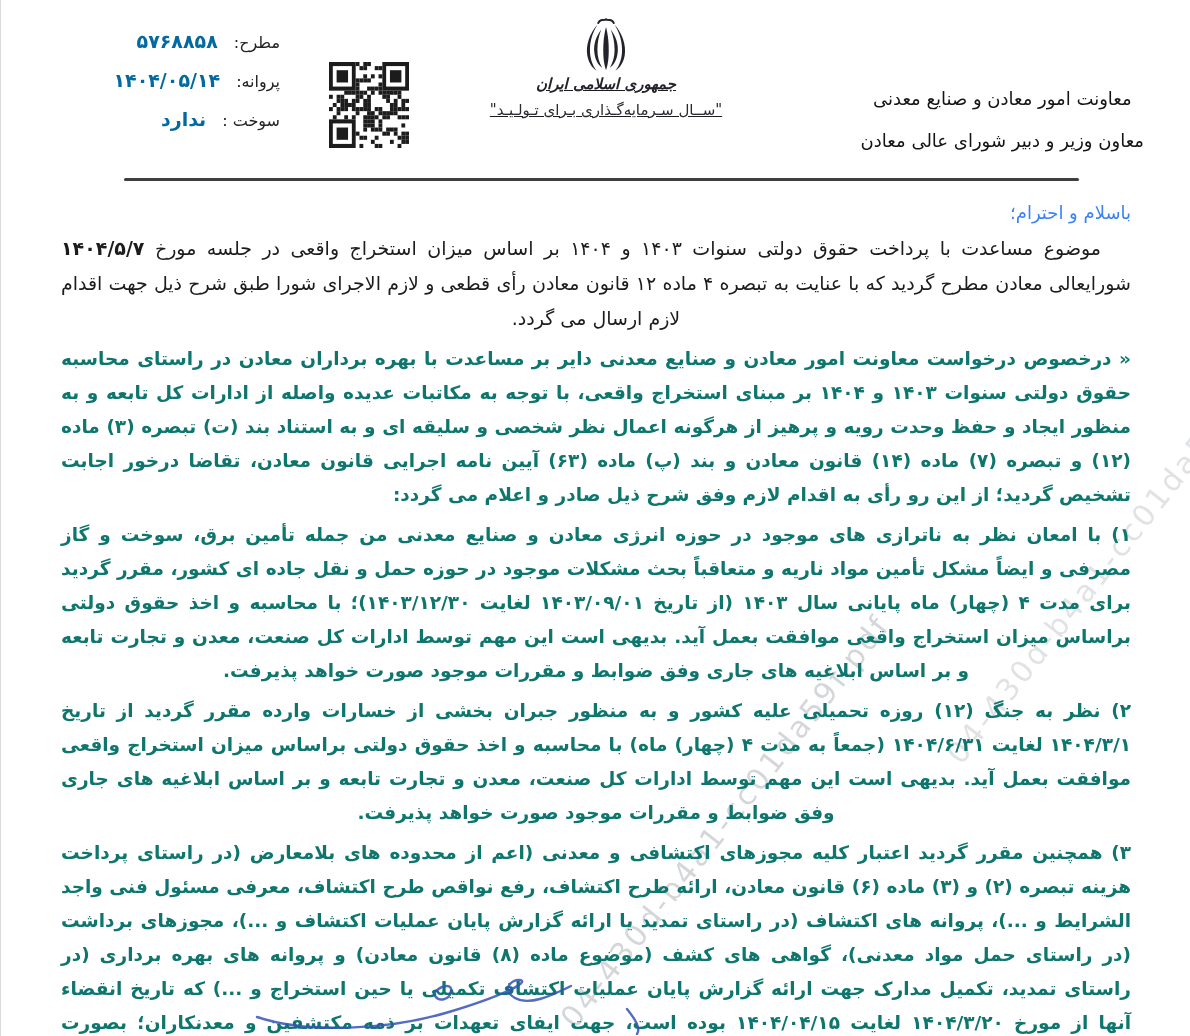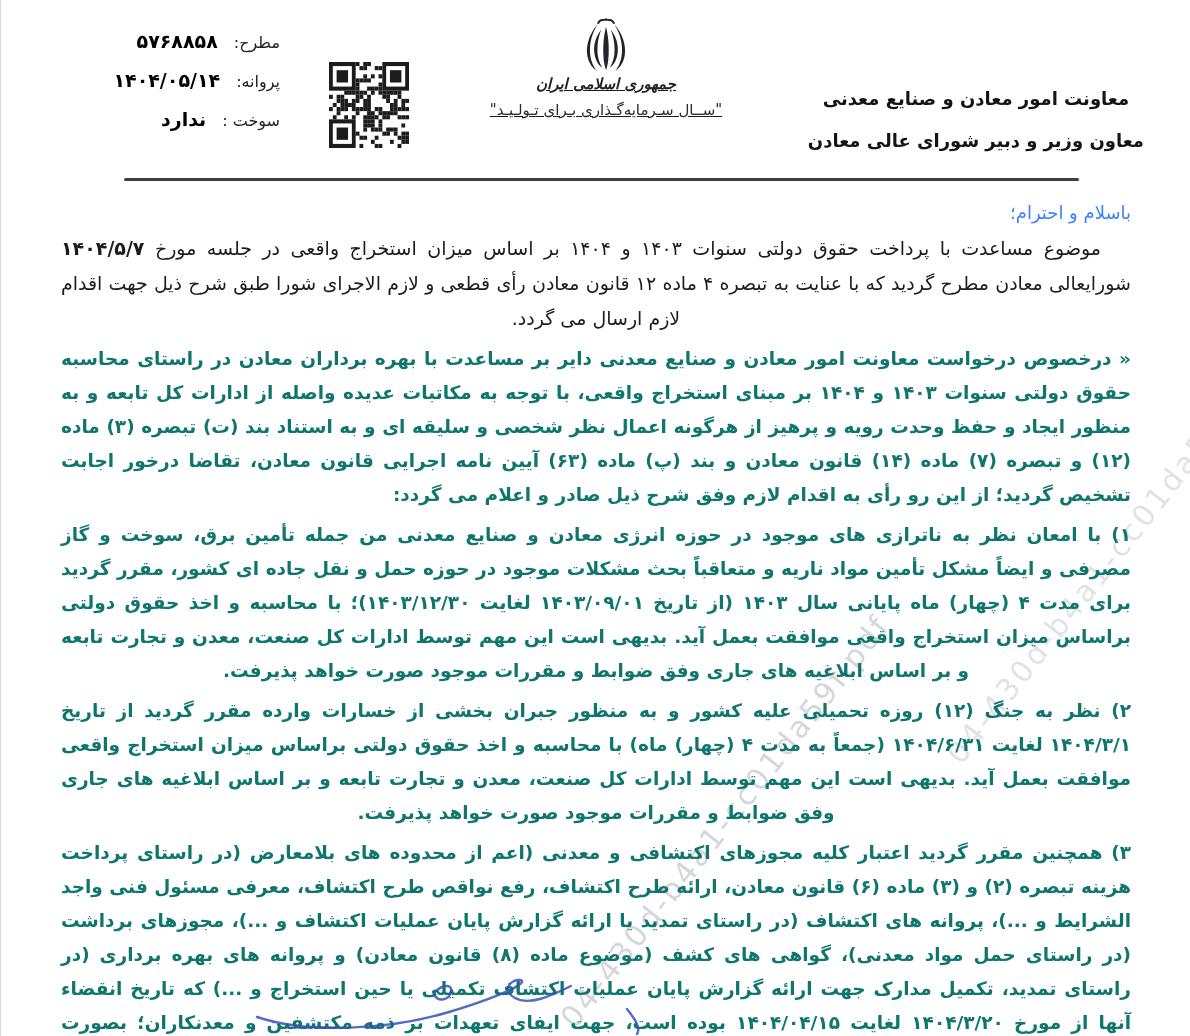--- a/index.html
+++ b/index.html
@@ -11,30 +11,30 @@
     overflow:hidden;
     font-family:"DejaVu Sans",sans-serif;
     color:#1c1c1e;
     border-left:1px solid #d9d9d9;
     box-sizing:border-box;
   }
   
   .ref-block{position:absolute;top:30px;right:910px;width:215px;direction:rtl;}
   .ref-row{display:flex;align-items:baseline;gap:16px;margin-bottom:17px;}
   .ref-label{font-size:16px;color:#222;white-space:nowrap;}
-  .ref-value{font-size:19px;font-weight:bold;color:#000000;white-space:nowrap;}
+  .ref-value{font-size:19px;font-weight:bold;color:#0369a1;white-space:nowrap;}
   .qr{position:absolute;top:62px;left:328px;width:80px;height:86px;}
   .center-block{position:absolute;top:16px;left:442px;width:326px;text-align:center;direction:rtl;text-decoration:underline;}
   .emblem{display:block;margin:0 auto;}
   .callig{font-family:"DejaVu Serif",serif;font-style:italic;font-weight:bold;color:#23232b;}
   .country-line{font-size:15px;margin-top:1px;}
   .ministry-line{font-size:18px;margin-top:2px;}
   .slogan-line{font-size:15px;color:#2a2a30;margin-top:8px;letter-spacing:.5px;white-space:nowrap;}
   .dept-block{position:absolute;top:78px;right:46px;text-align:center;direction:rtl;}
-  .dept-line{font-size:18px;font-weight:bold;color:#141414;line-height:42px;white-space:nowrap;}
+  .dept-line{font-size:18px;font-weight:normal;color:#141414;line-height:42px;white-space:nowrap;}
   .head-rule{position:absolute;top:178px;left:123px;width:955px;height:2.5px;background:#3f3f3f;border-radius:2px;}
   
   .letter-body{position:absolute;top:202px;left:60px;width:1070px;direction:rtl;text-align:justify;}
   .salutation{font-size:18px;margin:0 0 8px 0;color:#3b82f6;}
   .para{font-size:19px;line-height:35px;margin:0 0 6px 0;}
   .intro{text-indent:30px;text-align-last:center;}
   .bold-para{font-weight:bold;color:#0f766e;font-size:18.5px;line-height:34px;}
   .last-center{text-align-last:center;}
   
   .wm{

